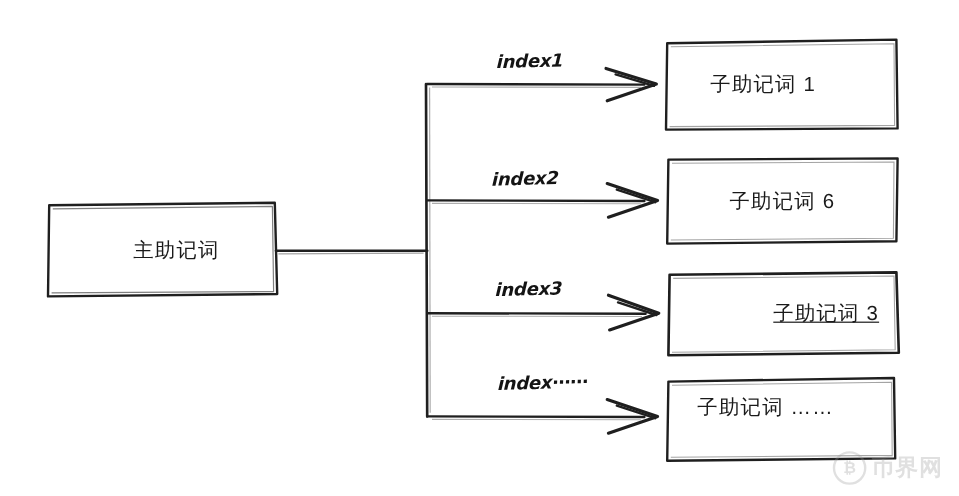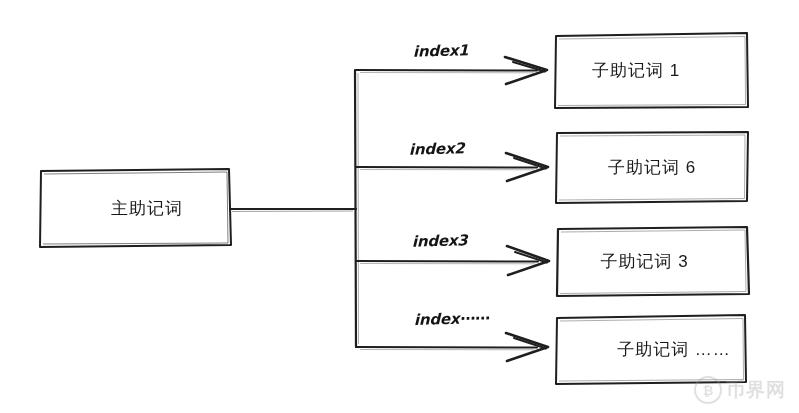--- a/index.html
+++ b/index.html
@@ -147,22 +147,22 @@
     <g>
       <path d="M557,318 L745,315 L746,382 L556,384 Z" fill="#ffffff" stroke="#1f1f1f" stroke-width="2" stroke-linejoin="round"></path>
       <path d="M560,321 L743,318.5 L743.5,379.5 L559,381" fill="none" stroke="#4a4a4a" stroke-width="0.9" opacity="0.5"></path>
     </g>
   </svg>
 
   <div class="node-label" style="left:40px; top:170px; width:190px; height:77px;margin-left:12px;">主助记词</div>
 
   <div class="node-label" style="left:555px; top:33px; width:162px; height:75px;">子助记词 1</div>
   <div class="node-label" style="left:556px; top:132px; width:192px; height:71px;">子助记词 6</div>
-  <div class="node-label" style="left:536px; top:227px; width:217px; height:69px;">子助记词 3</div>
-  <div class="node-label" style="left:556px; top:315px; width:164px; height:69px;padding-left:36px;">子助记词 ……</div>
+  <div class="node-label" style="left:580px; top:227px; width:217px; height:69px;text-decoration:underline;">子助记词 3</div>
+  <div class="node-label" style="left:556px; top:305px; width:164px; height:69px;">子助记词 ……</div>
 
   <div class="edge-label" style="left:414px; top:42px;">index1</div>
   <div class="edge-label" style="left:410px; top:140px;">index2</div>
   <div class="edge-label" style="left:413px; top:232px;">index3</div>
   <div class="edge-label" style="left:415px; top:310px;">index⋯⋯</div>
 
   <div class="watermark" style="left:694px; top:376px;">
     <div class="watermark-mark">₿</div>
     <div class="watermark-text">币界网</div>
   </div>

